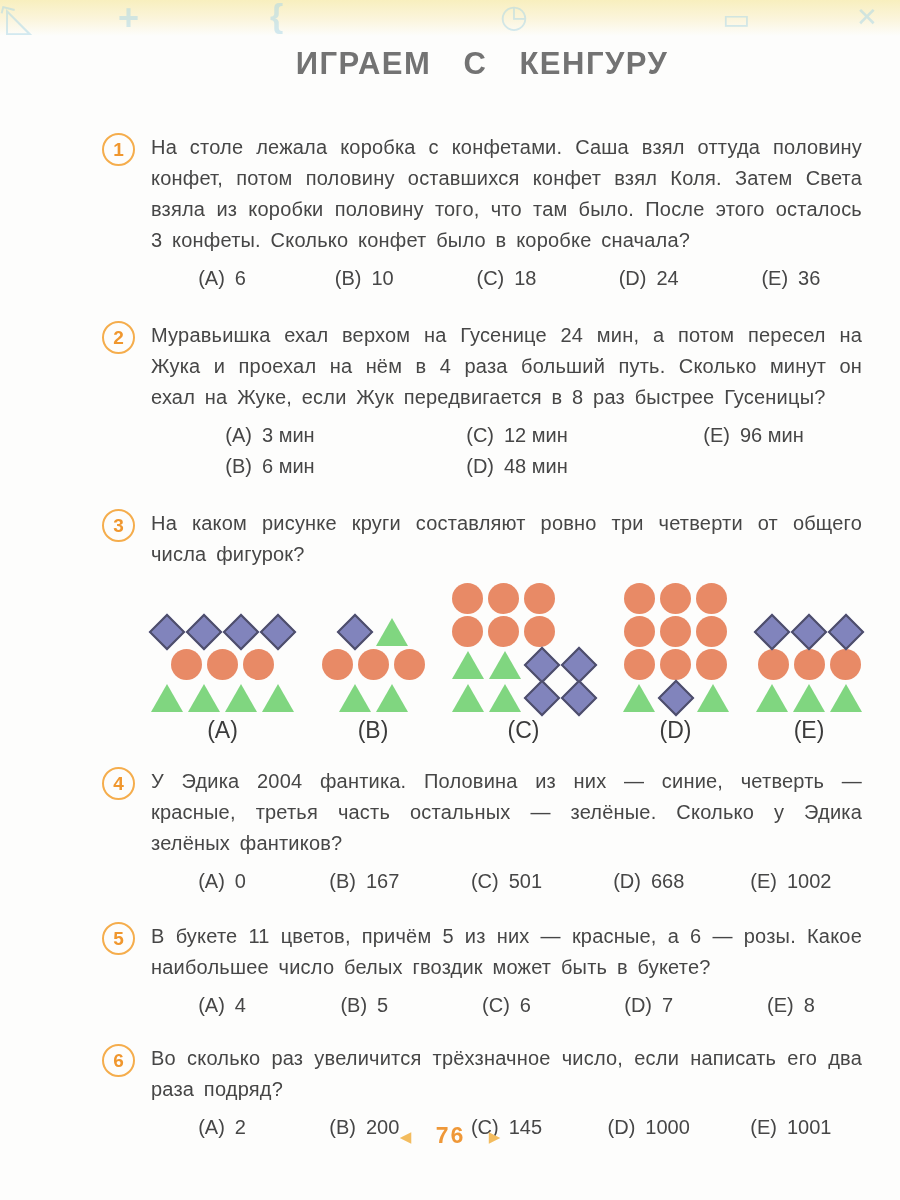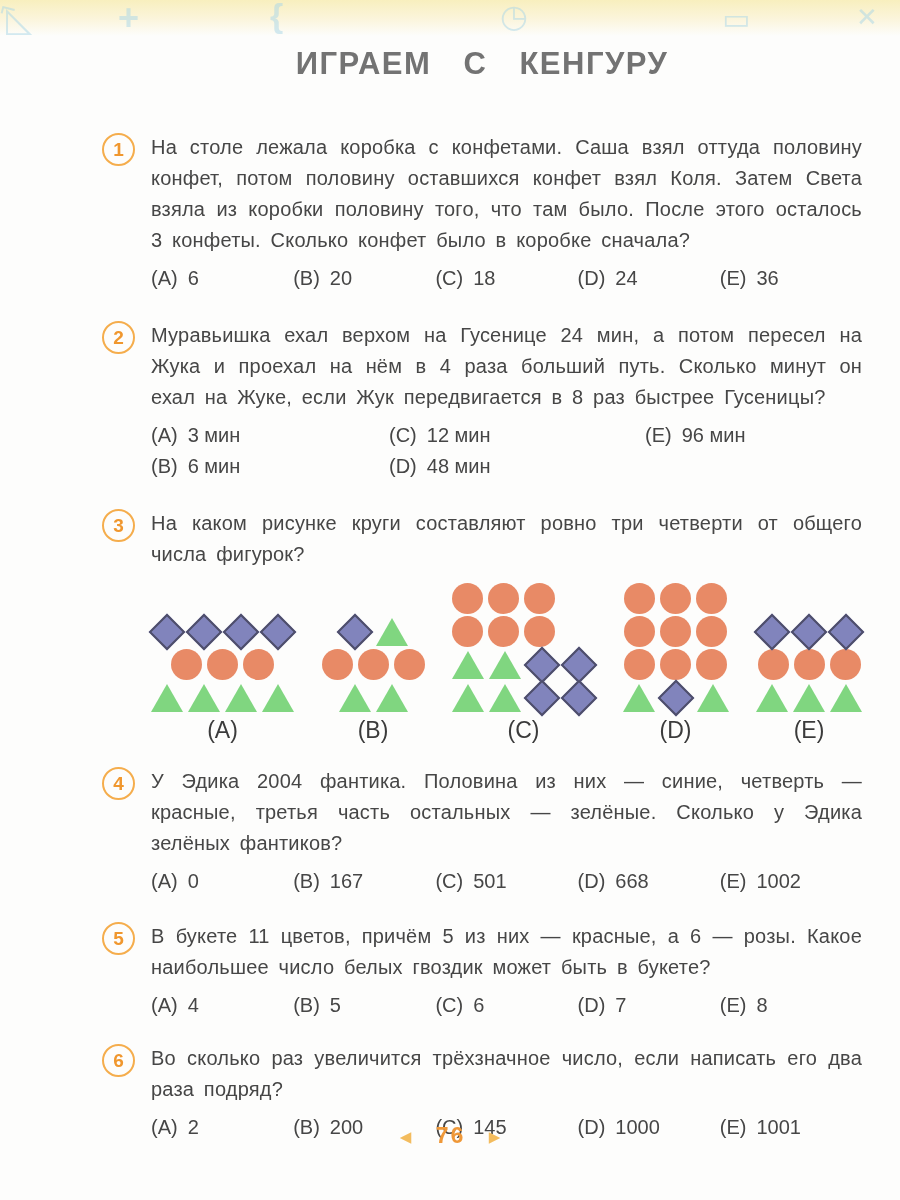--- a/index.html
+++ b/index.html
@@ -34,21 +34,21 @@
     color:#f0972e;font-weight:bold;font-size:19px;
     display:flex;align-items:center;justify-content:center;
   }
   .content{flex:1;min-width:0;}
   .ptext{
     font-size:20px;line-height:31px;color:#464646;
     text-align:justify;word-spacing:4px;letter-spacing:0.2px;
     hyphens:manual;
   }
   .opts{
-    display:grid;margin-top:7px;font-size:20px;color:#464646;line-height:31px;
+    display:grid;margin-top:7px;font-size:20px;color:#464646;line-height:31px;text-align:center;
   }
   .opts-5{grid-template-columns:repeat(5,1fr);}
   .opts-p2{
     grid-template-columns:238px 256px auto;
     grid-auto-flow:column;grid-template-rows:repeat(2,31px);
   }
   .opt{white-space:nowrap;}
   .opt-key{display:inline-block;margin-right:10px;}
   
   .figs{display:flex;justify-content:space-between;align-items:flex-end;margin-top:12px;margin-bottom:2px;}
@@ -83,21 +83,21 @@
     </div>
 
   <h1 class="title">ИГРАЕМ С КЕНГУРУ</h1>
 
   <div class="problem p1">
     <div class="badge">1</div>
     <div class="content">
       <div class="ptext">На столе лежала коробка с конфетами. Саша взял оттуда по­ловину конфет, потом половину оставшихся конфет взял Коля. Затем Света взяла из коробки половину того, что там было. После этого осталось 3 конфеты. Сколько конфет было в ко­робке сначала?</div>
       <div class="opts opts-5">
         <span class="opt"><span class="opt-key">(A)</span><span class="opt-val">6</span></span>
-        <span class="opt"><span class="opt-key">(B)</span><span class="opt-val">20</span></span>
+        <span class="opt"><span class="opt-key">(B)</span><span class="opt-val">10</span></span>
         <span class="opt"><span class="opt-key">(C)</span><span class="opt-val">18</span></span>
         <span class="opt"><span class="opt-key">(D)</span><span class="opt-val">24</span></span>
         <span class="opt"><span class="opt-key">(E)</span><span class="opt-val">36</span></span>
       </div>
     </div>
   </div>
 
   <div class="problem p2">
     <div class="badge">2</div>
     <div class="content">

